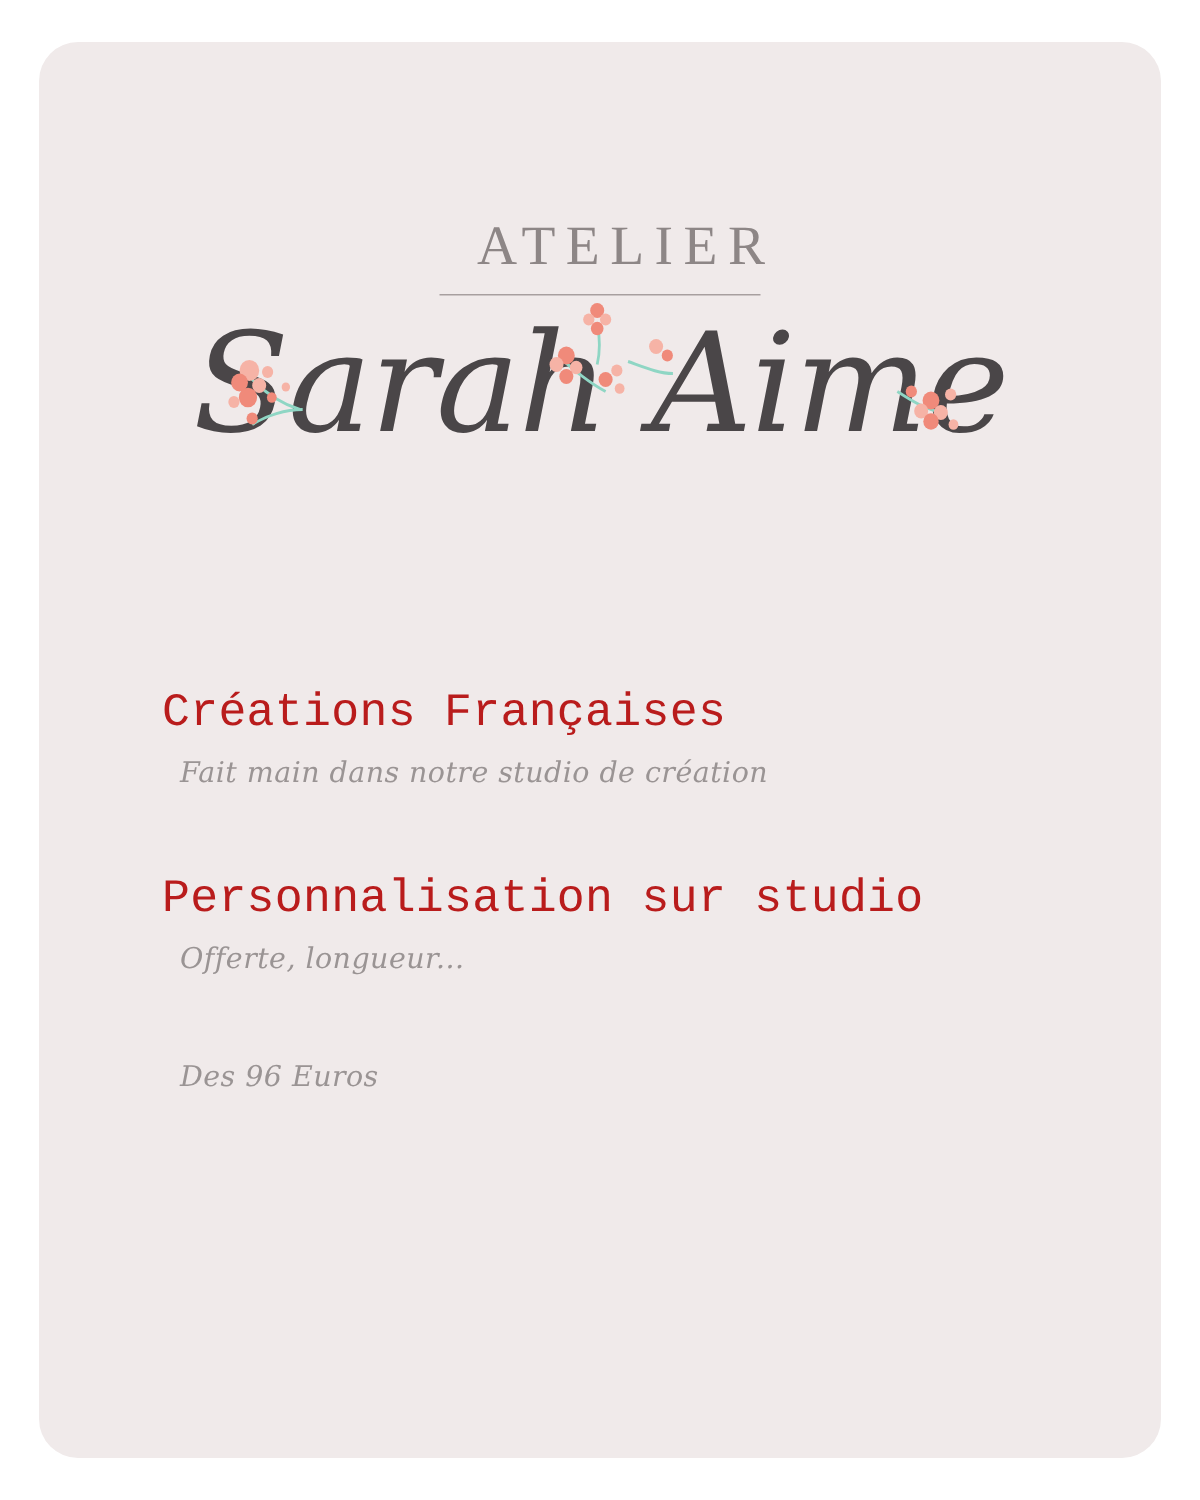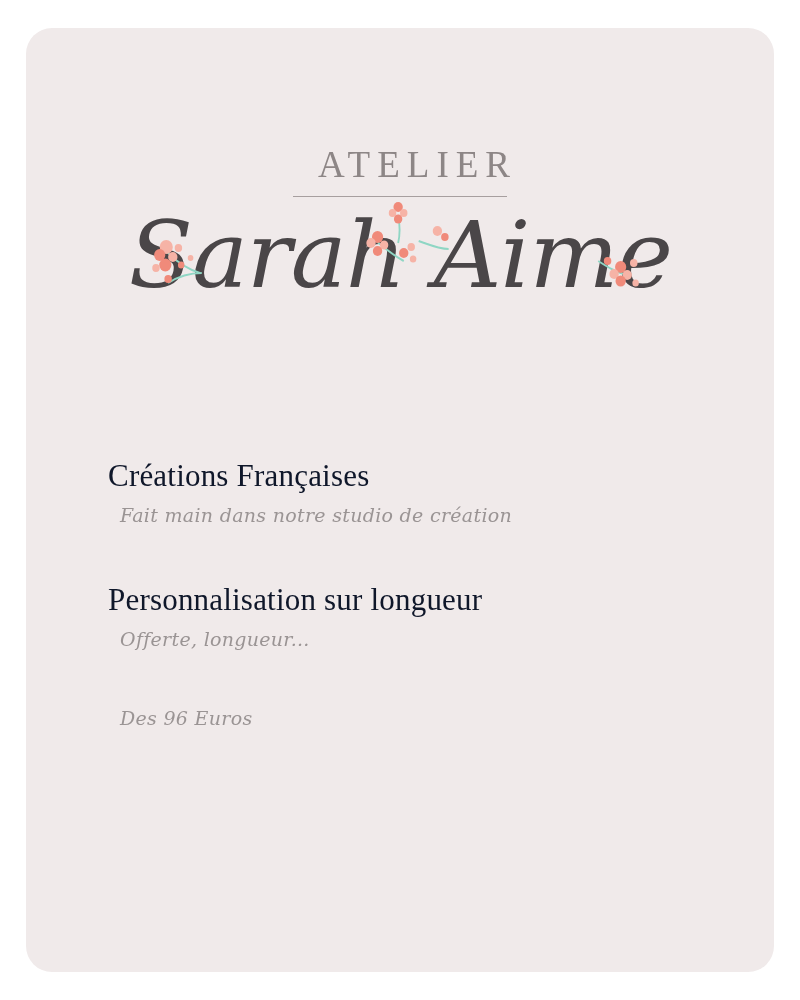--- a/index.html
+++ b/index.html
@@ -99,23 +99,23 @@
 
   .feature {
     margin-bottom: 56px;
   }
 
   .feature:last-child {
     margin-bottom: 0;
   }
 
   .feature-title {
-    font-family: Liberation Serif, serif;
+    font-family: Liberation Mono, monospace;
     font-size: 31px;
-    color: #0f172a;
+    color: #b91c1c;
     line-height: 1.15;
     font-weight: 400;
     letter-spacing: 0.2px;
   }
 
   .feature-sub {
     font-family: "DejaVu Serif", serif;
     font-style: italic;
     font-size: 19px;
     color: #9a9494;
@@ -189,21 +189,21 @@
     </div>
 
     <div class="features">
 
       <div class="feature">
         <div class="feature-title">Créations Françaises</div>
         <div class="feature-sub">Fait main dans notre studio de création</div>
       </div>
 
       <div class="feature">
-        <div class="feature-title">Personnalisation sur longueur</div>
+        <div class="feature-title">Personnalisation sur studio</div>
         <div class="feature-sub">Offerte, longueur...</div>
       </div>
 
       <div class="feature">
         <div class="feature-sub">Des 96 Euros</div>
       </div>
 
     </div>
 
   </div>

